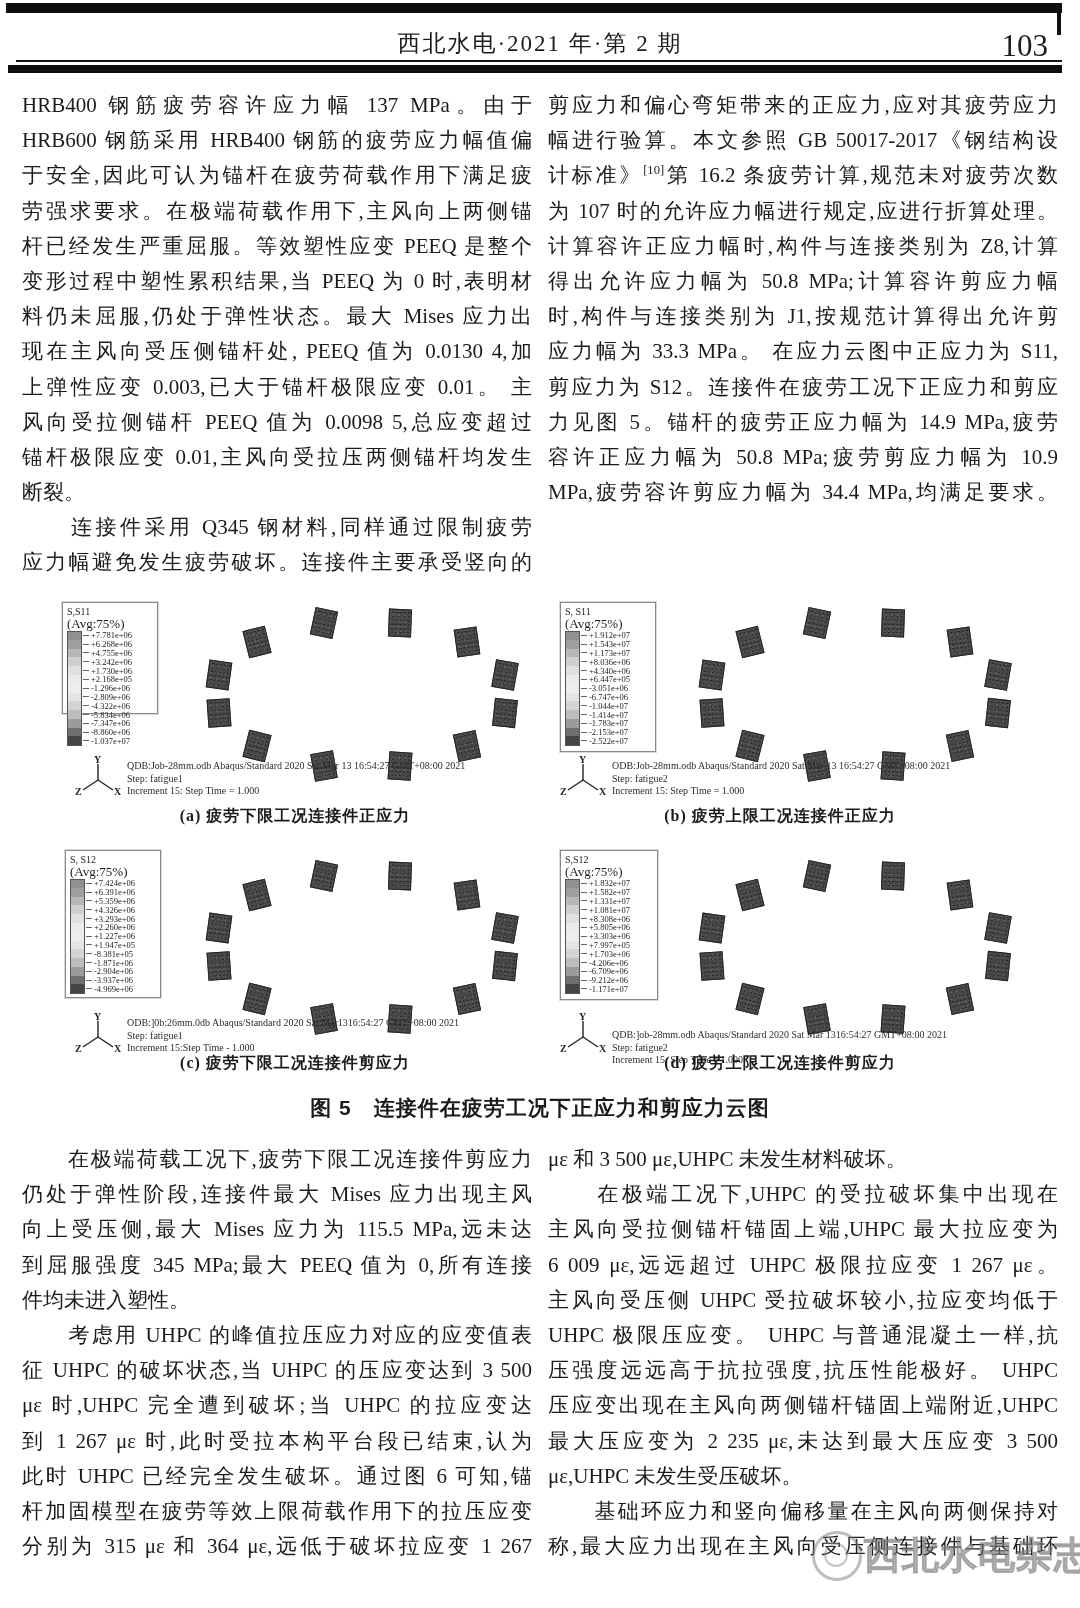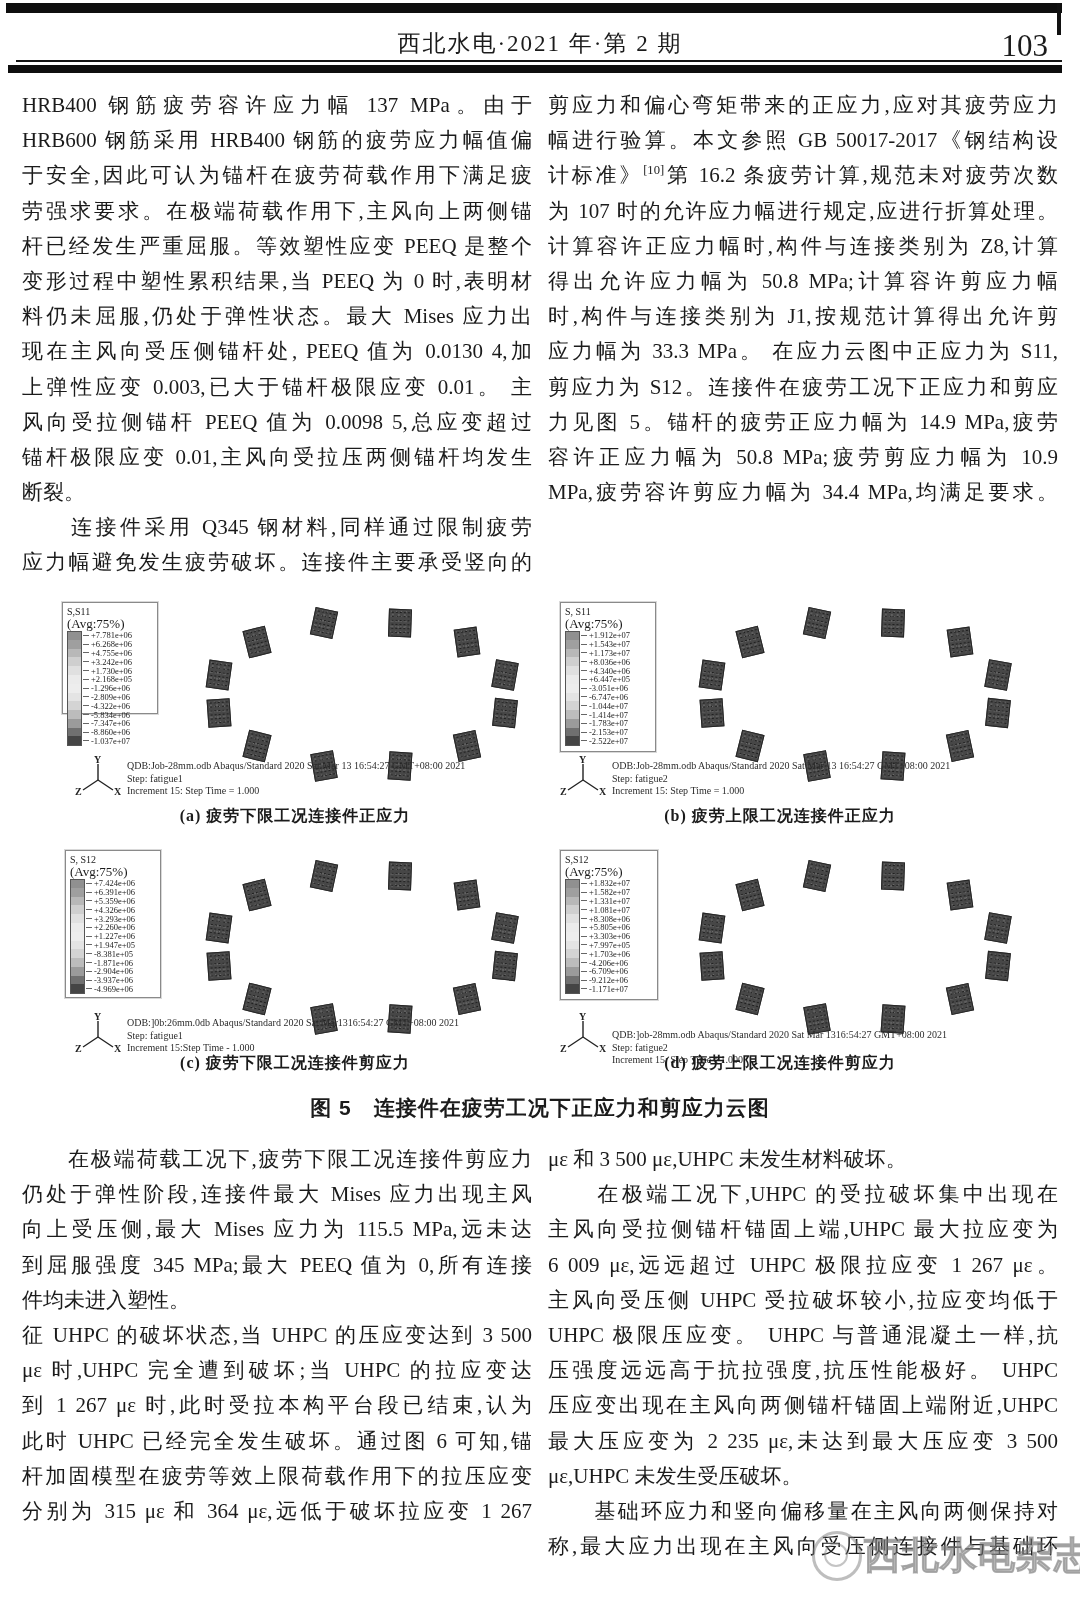--- a/index.html
+++ b/index.html
@@ -500,20 +500,21 @@
   </div>
 
   <div class="abs" id="fig-caption">图 5　连接件在疲劳工况下正应力和剪应力云图</div>
 
   <div class="col" style="left:22px;top:1142px;width:510px;">
       <div class="tline fill">　　在极端荷载工况下,疲劳下限工况连接件剪应力</div>
       <div class="tline fill">仍处于弹性阶段,连接件最大 Mises 应力出现主风</div>
       <div class="tline fill">向上受压侧,最大 Mises 应力为 115.5 MPa,远未达</div>
       <div class="tline fill">到屈服强度 345 MPa;最大 PEEQ 值为 0,所有连接</div>
       <div class="tline">件均未进入塑性。</div>
+      <div class="tline fill">　　考虑用 UHPC 的峰值拉压应力对应的应变值表</div>
       <div class="tline fill">征 UHPC 的破坏状态,当 UHPC 的压应变达到 3 500</div>
       <div class="tline fill">με 时,UHPC 完全遭到破坏;当 UHPC 的拉应变达</div>
       <div class="tline fill">到 1 267 με 时,此时受拉本构平台段已结束,认为</div>
       <div class="tline fill">此时 UHPC 已经完全发生破坏。通过图 6 可知,锚</div>
       <div class="tline fill">杆加固模型在疲劳等效上限荷载作用下的拉压应变</div>
       <div class="tline fill">分别为 315 με 和 364 με,远低于破坏拉应变 1 267</div>
     </div>
   <div class="col" style="left:548px;top:1142px;width:510px;">
       <div class="tline">με 和 3 500 με,UHPC 未发生材料破坏。</div>
       <div class="tline fill">　　在极端工况下,UHPC 的受拉破坏集中出现在</div>

